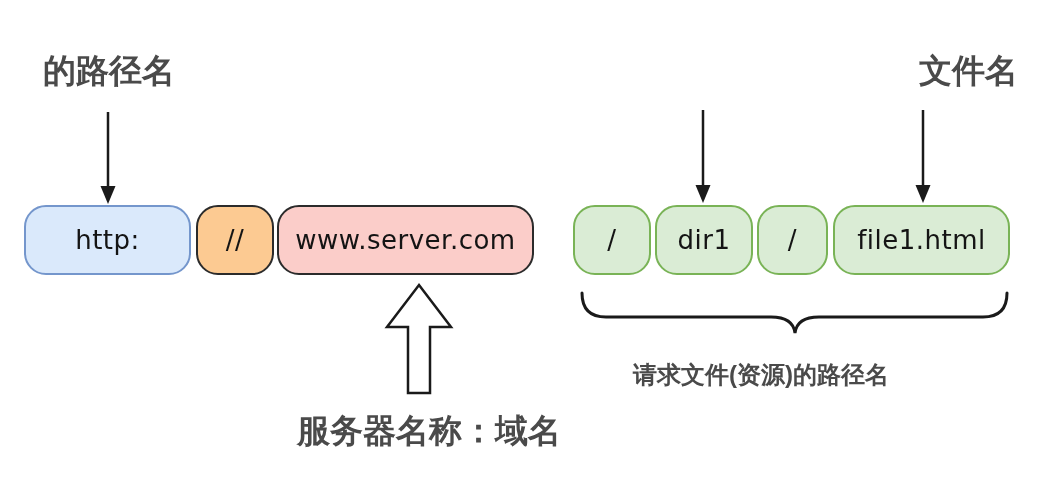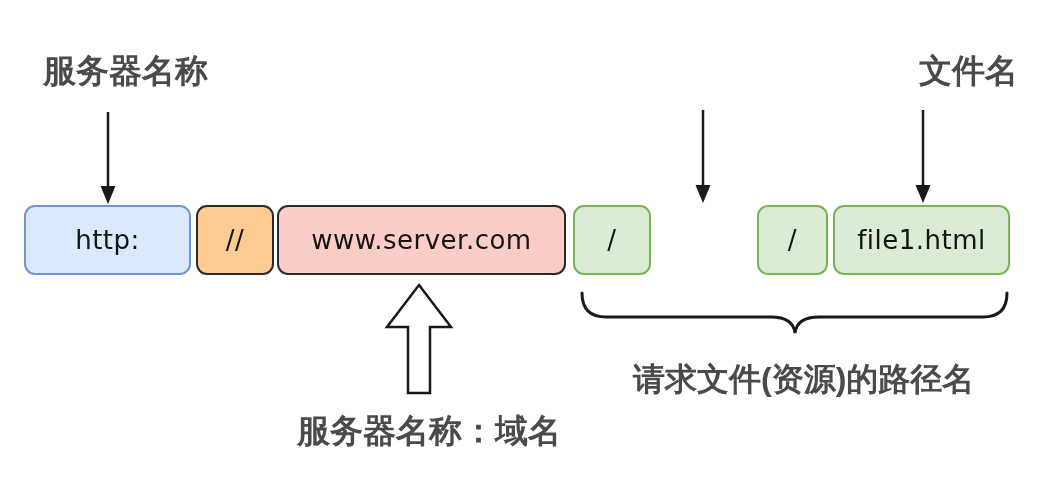--- a/index.html
+++ b/index.html
@@ -3,46 +3,46 @@
 <meta charset="utf-8">
 <style>
   html,body { margin:0; padding:0; background:#ffffff; }
   .canvas {
     position:relative; width:1042px; height:495px; background:#ffffff;
     font-family:"Liberation Sans", sans-serif; overflow:hidden;
   }
   
   .seg {
     position:absolute; top:205px; height:70px; box-sizing:border-box;
-    border:2.5px solid; border-radius:11px;
+    border:2.5px solid; border-radius:22px;
     display:flex; align-items:center; justify-content:center;
     font-family:"DejaVu Sans", sans-serif; font-size:26px; color:#141414;
     letter-spacing:0.5px;
   }
   .s0 { left:24px;  width:167px; }
   .s1 { left:196px; width:78px;  }
-  .s2 { left:277px; width:289px; }
+  .s2 { left:277px; width:257px; }
   .s3 { left:573px; width:78px;  }
   .s4 { left:655px; width:98px;  }
   .s5 { left:757px; width:71px;  }
   .s6 { left:833px; width:177px; }
   .c-blue   { background:#dae9fb; border-color:#7496cc; }
   .c-orange { background:#fcca92; border-color:#2b2b2b; }
   .c-pink   { background:#fbcdc9; border-color:#2b2b2b; }
   .c-green  { background:#daecd5; border-color:#79b356; }
   
   .lbl {
     position:absolute; font-weight:bold; color:#4a4a4a;
     font-size:33px; line-height:1; white-space:nowrap;
   }
   .lbl-protocol { left:43px;  top:54px;  }
   .lbl-dir      { left:647px; top:54px;  }
   .lbl-file     { left:919px; top:54px;  }
   .lbl-server   { left:297px; top:414px; }
-  .lbl-path     { left:633px; top:363px; font-size:32px; }
+  .lbl-path     { left:633px; top:363px; font-size:24px; }
   
   .overlay { position:absolute; left:0; top:0; width:1042px; height:495px; }
 </style>
 </head>
 <body>
 
 <div class="canvas">
 
   <svg class="overlay" viewBox="0 0 1042 495">
 
@@ -63,25 +63,26 @@
 
     <g>
       <polygon points="419,285 451,327 430,327 430,393 408,393 408,327 387,327" fill="#ffffff" stroke="#1a1a1a" stroke-width="2.5" stroke-linejoin="miter"></polygon>
     </g>
 
     <g>
       <path d="M 582 293 Q 582 317 606 317 L 771 317 Q 793 317 795 333 Q 797 317 819 317 L 983 317 Q 1007 317 1007 293" fill="none" stroke="#1a1a1a" stroke-width="3" stroke-linecap="round"></path>
     </g>
   </svg>
 
-  <div class="lbl lbl-protocol">服务器名称</div>
+  <div class="lbl lbl-protocol">的路径名</div>
   <div class="lbl lbl-file">文件名</div>
   <div class="lbl lbl-server">服务器名称：域名</div>
   <div class="lbl lbl-path">请求文件(资源)的路径名</div>
 
   <div class="seg s0 c-blue">http:</div>
   <div class="seg s1 c-orange">//</div>
   <div class="seg s2 c-pink">www.server.com</div>
   <div class="seg s3 c-green">/</div>
+  <div class="seg s4 c-green">dir1</div>
   <div class="seg s5 c-green">/</div>
   <div class="seg s6 c-green">file1.html</div>
 
 </div>
 
 </body></html>

